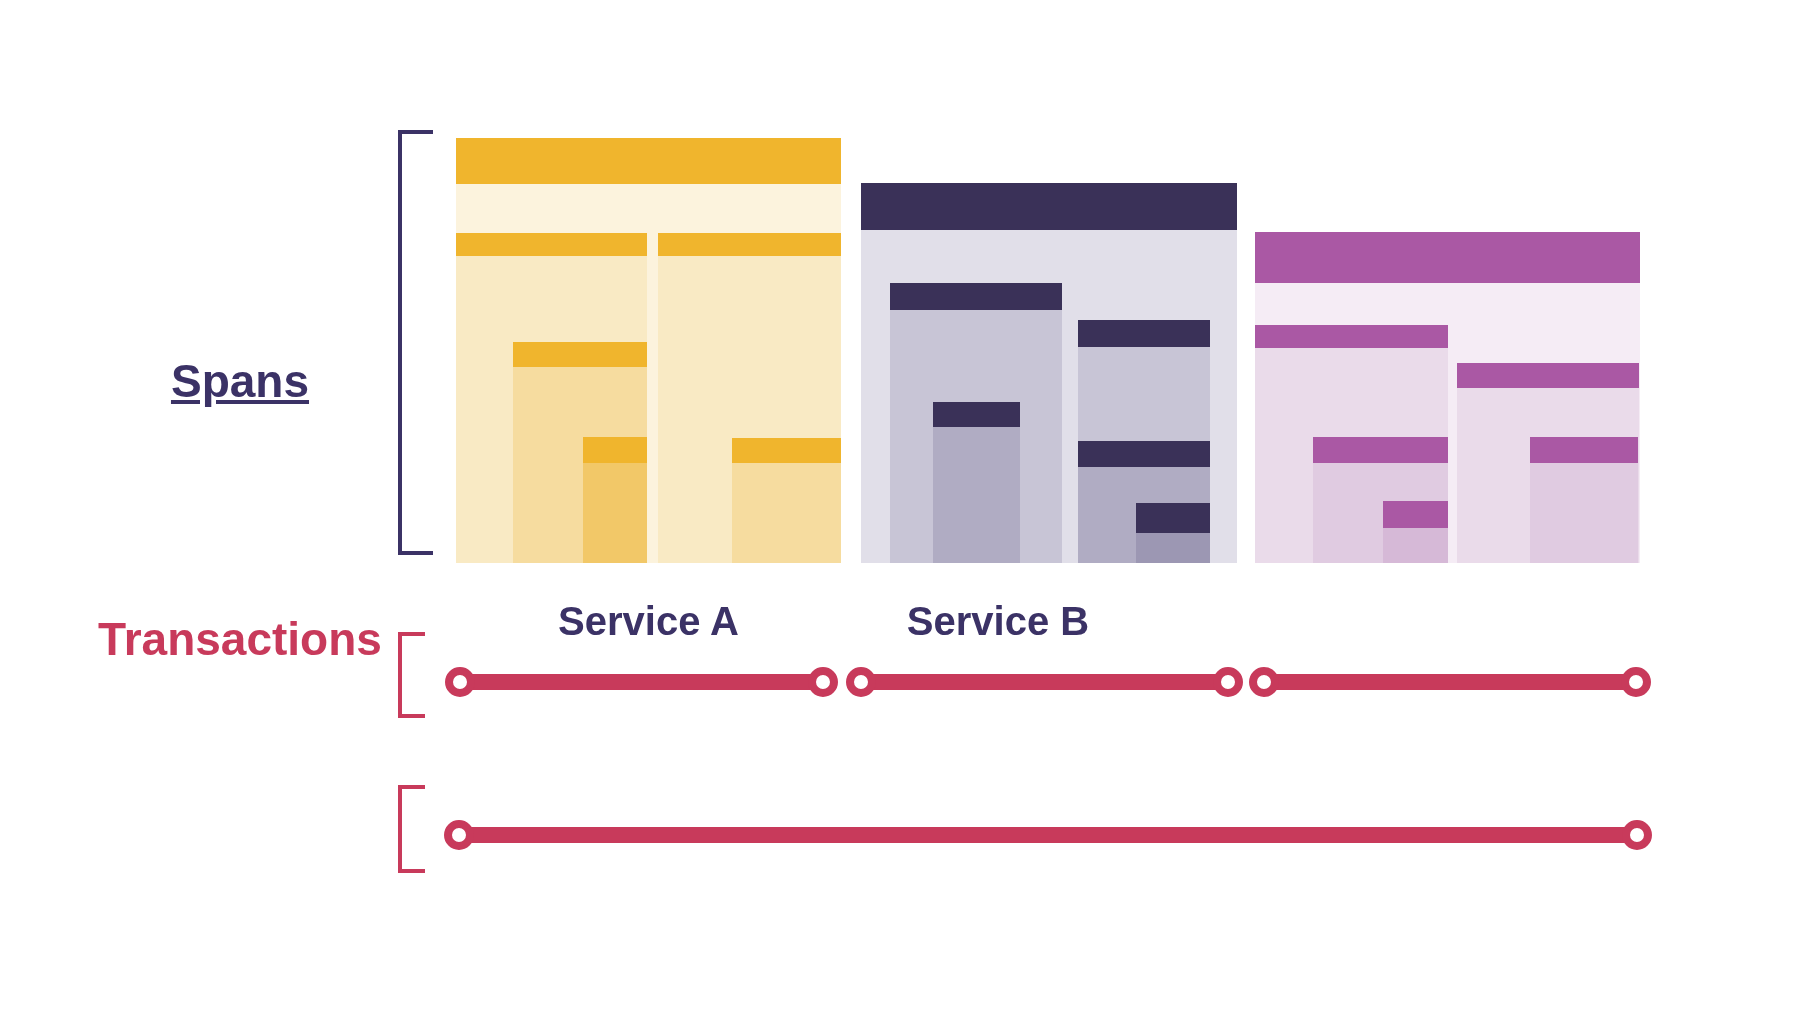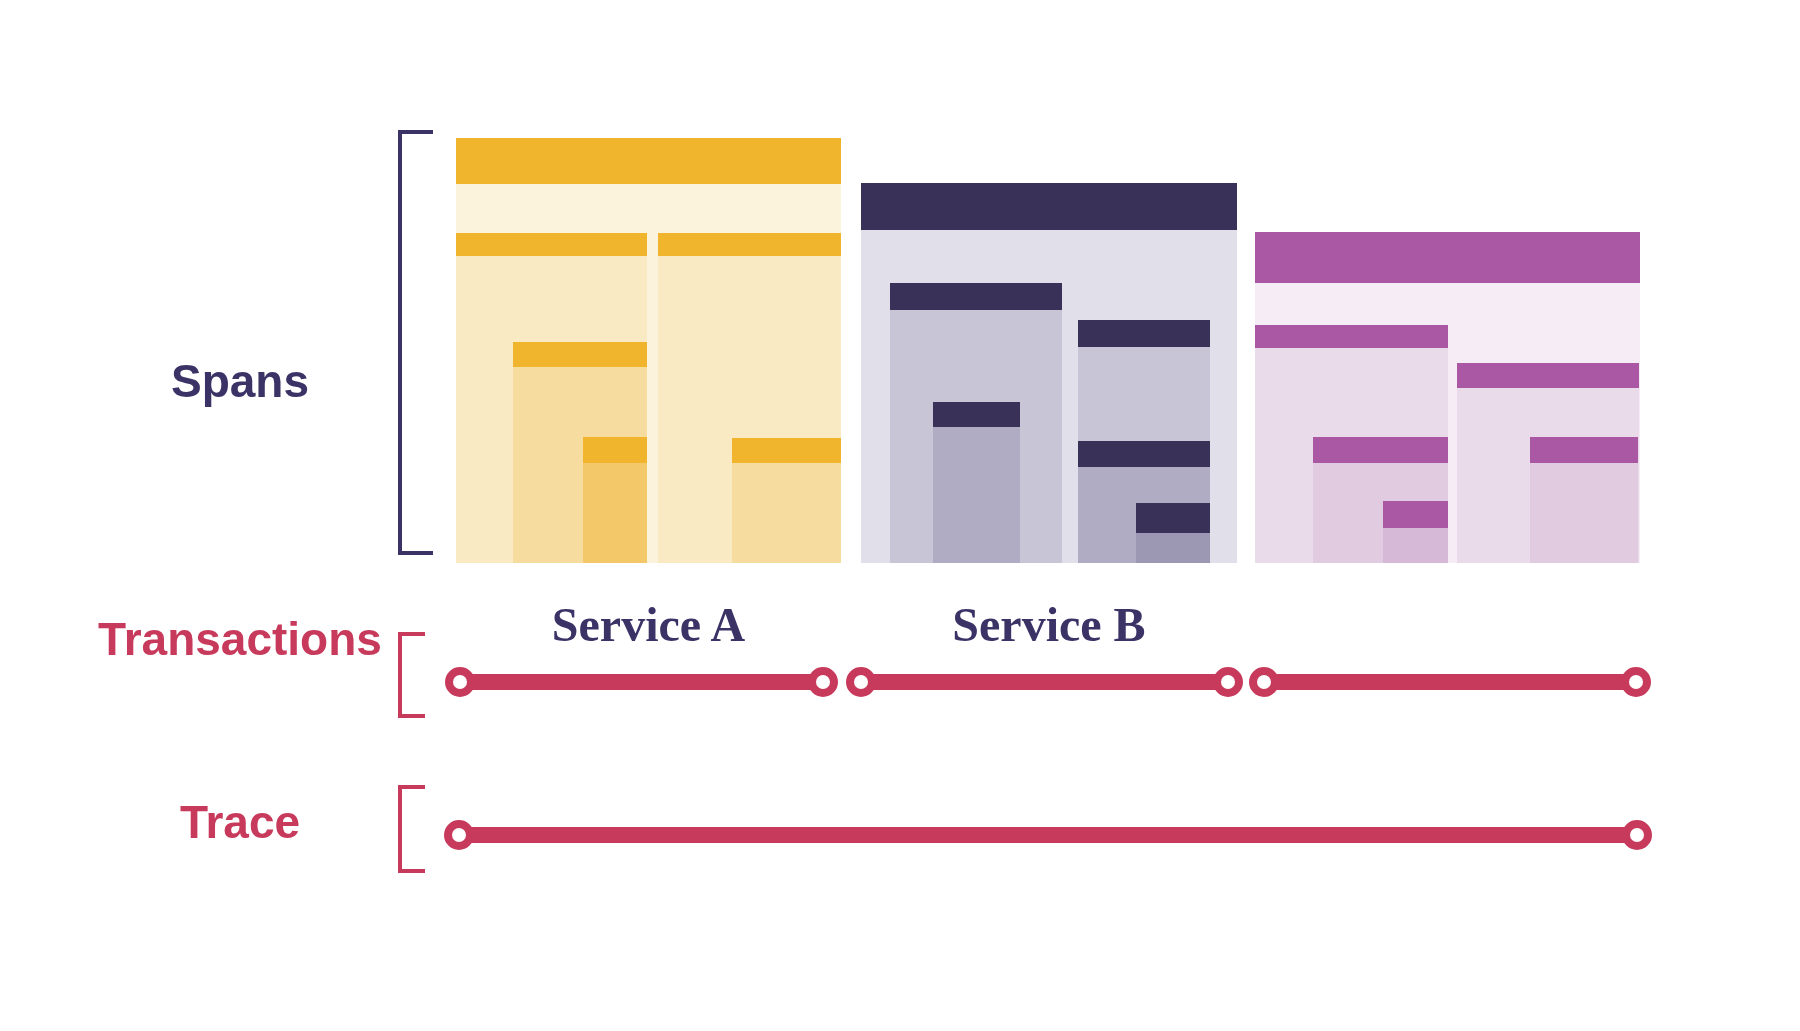--- a/index.html
+++ b/index.html
@@ -16,21 +16,21 @@
   .row-label {
     position: absolute;
     left: 40px; width: 400px;
     text-align: center;
     font-weight: 700;
     font-size: 46px;
     line-height: 1.0;
     letter-spacing: 0px;
     white-space: nowrap;
   }
-  #spans-label        { top: 358px; color: var(--navy); }
+  #spans-label        { top: 358px; color: var(--navy); text-decoration: underline; }
   #transactions-label { top: 616px; color: var(--red); }
   #trace-label        { top: 799px; color: var(--red); }
 
   
   .bracket {
     position: absolute;
     border-style: solid;
     border-color: var(--navy);
     border-width: 4px 0 4px 4px;
     background: transparent;
@@ -39,28 +39,27 @@
   #transactions-bracket, #trace-bracket { border-color: var(--red); width: 23px; }
   #transactions-bracket { left: 398px; top: 632px; height: 78px; }
   #trace-bracket        { left: 398px; top: 785px; height: 80px; }
 
   
   .svc-label {
     position: absolute;
     top: 601px;
     text-align: center;
     font-weight: 700;
-    font-size: 48px;
+    font-size: 40px;
     line-height: 1.0;
     color: var(--navy);
     white-space: nowrap;
-    font-family: Liberation Serif, serif;
   }
   #svc-label-a { left: 456px;  width: 385px; }
-  #svc-label-b { left: 861px;  width: 376px; }
+  #svc-label-b { left: 810px;  width: 376px; }
   #svc-label-c { left: 1255px; width: 385px; }
 
   
   .rect    { position: absolute; }
   .rect.hdr { box-shadow: 0 4px 0 rgba(58, 49, 88, 0.07); }
   .tline   { position: absolute; height: 16px; }
   .tcircle {
     position: absolute;
     width: 30px; height: 30px;
     box-sizing: border-box;
@@ -69,21 +68,20 @@
     background: #ffffff;
   }
 </style>
 </head>
 <body>
 
 <div class="canvas">
 
   <div class="row-label" id="spans-label">Spans</div>
   <div class="row-label" id="transactions-label">Transactions</div>
-  <div class="row-label" id="trace-label">Trace</div>
 
   <div class="bracket" id="spans-bracket"></div>
   <div class="bracket" id="transactions-bracket"></div>
   <div class="bracket" id="trace-bracket"></div>
 
   <div class="svc-label" id="svc-label-a">Service A</div>
   <div class="svc-label" id="svc-label-b">Service B</div>
 
   <div id="diagram-layer">
       <div class="rect hdr" style="left: 456px; top: 138px; width: 385px; height: 46px; background: rgb(240, 181, 45);"></div>

